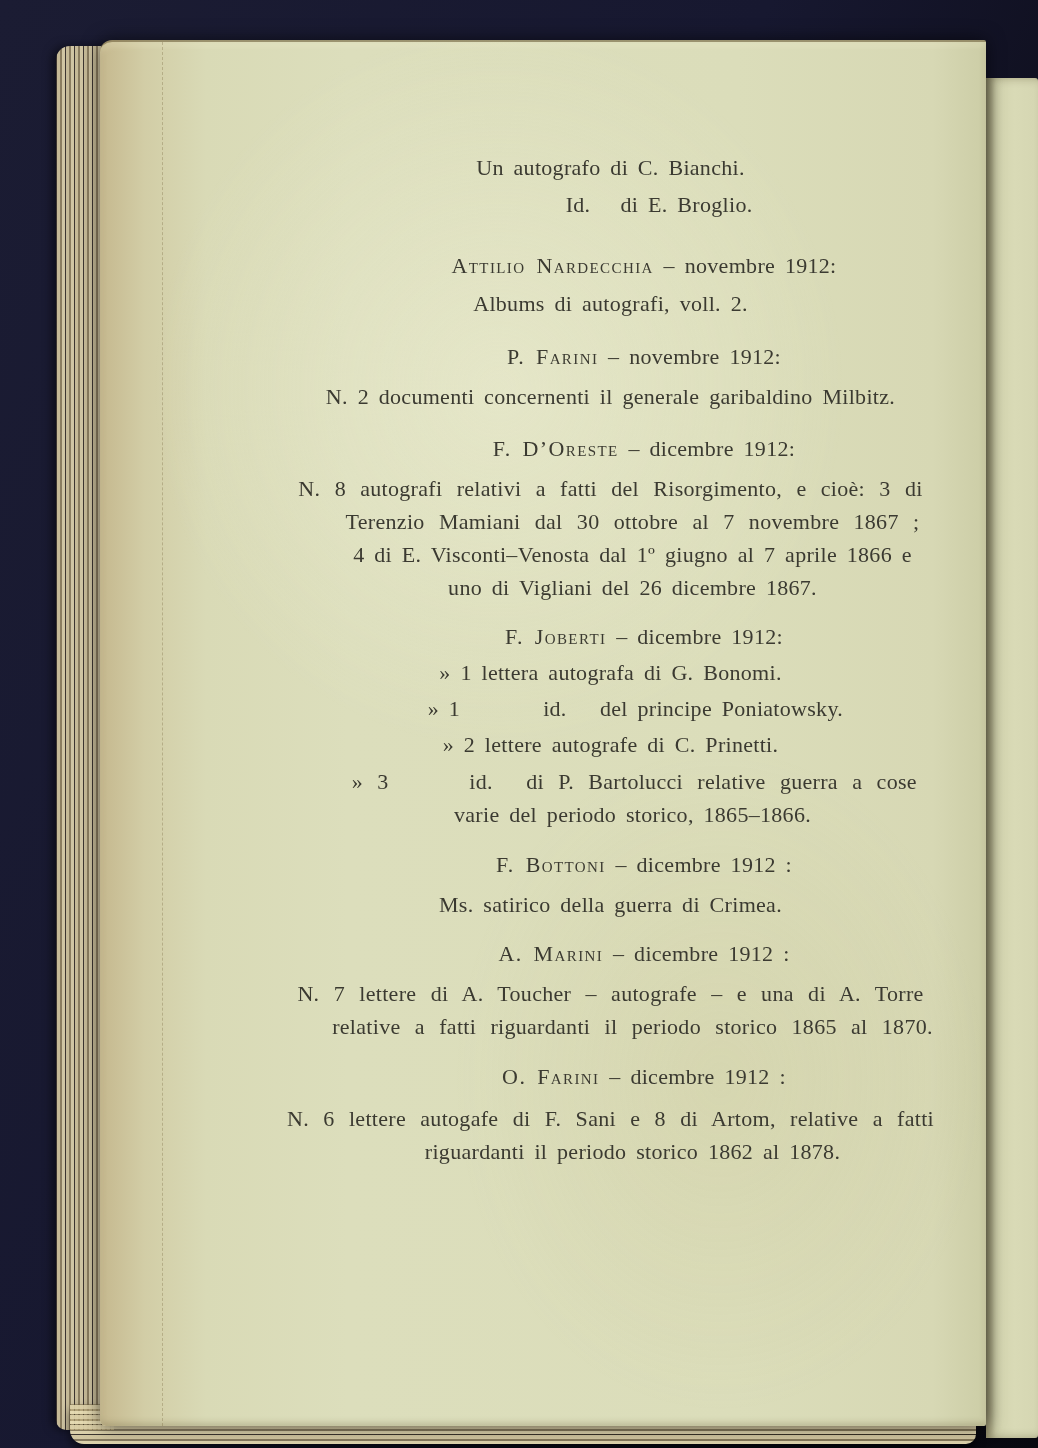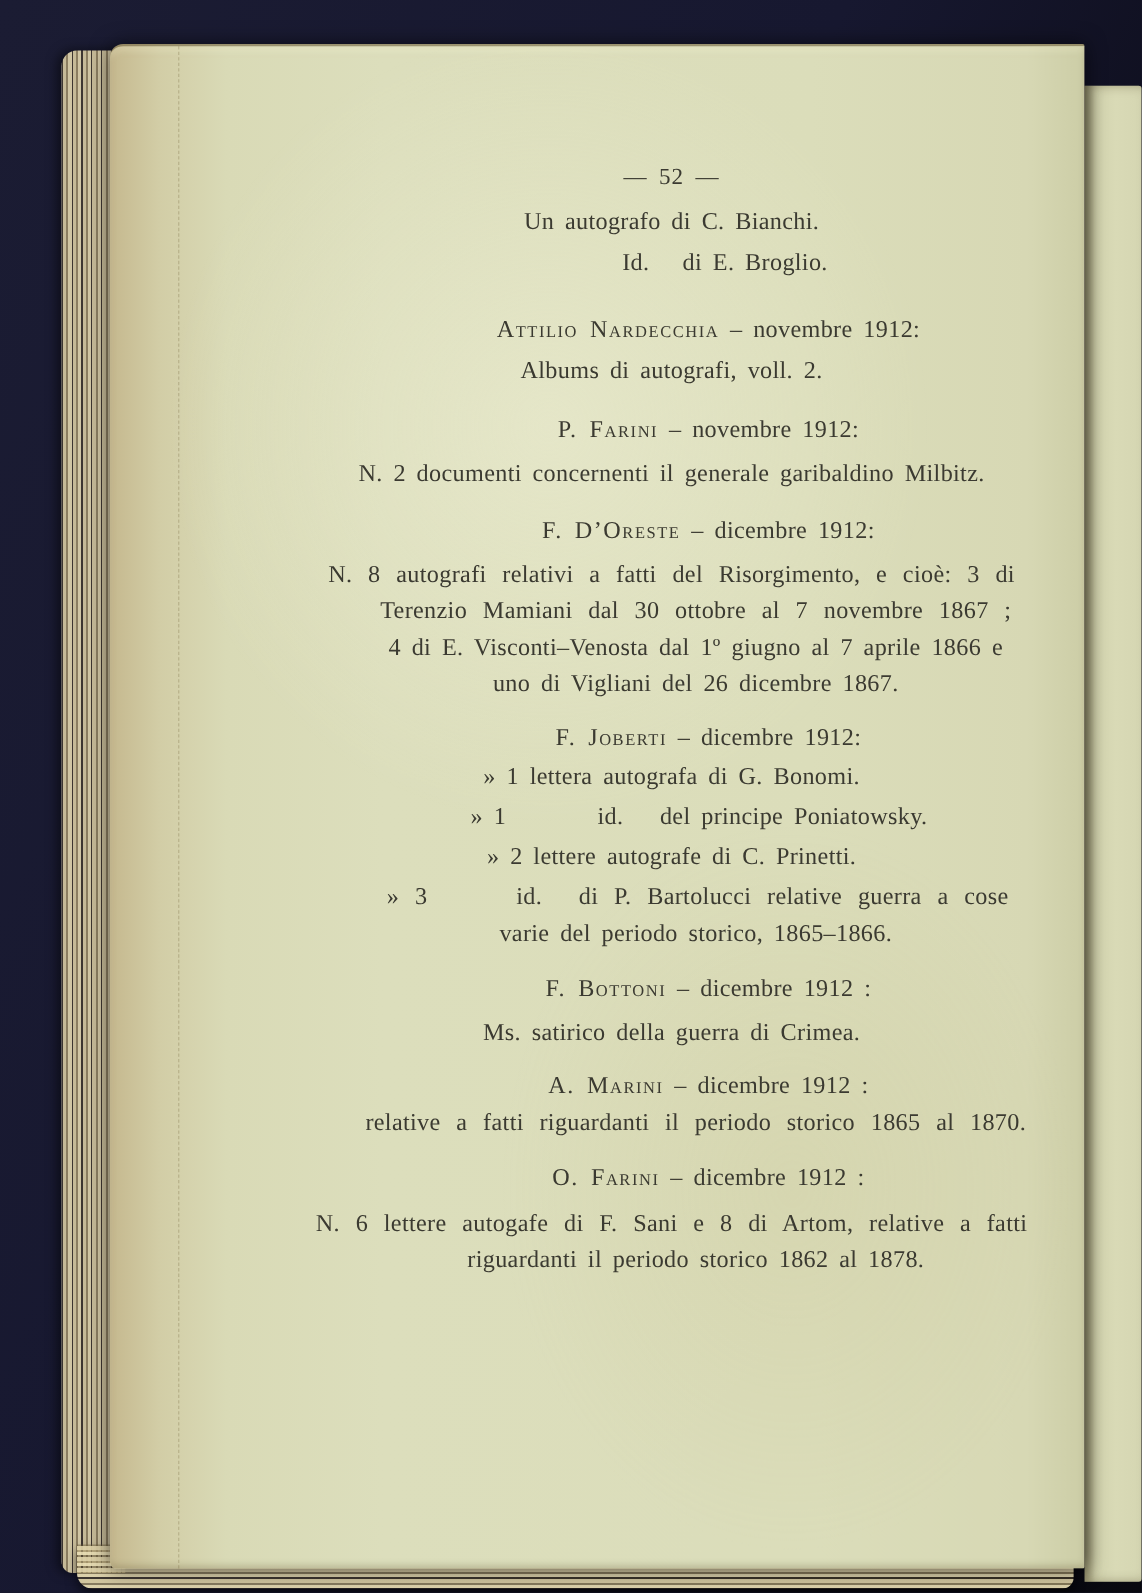--- a/index.html
+++ b/index.html
@@ -76,21 +76,20 @@
 
   <div class="stack-left"></div>
   <div class="stack-bottom"></div>
   <div class="facing-page"></div>
 
   <div class="page">
     <div class="crease"></div>
 
     <div class="textblock">
 
-      <div class="line pagenum mt0">— 52 —</div>
 
       <div class="line mt7">Un autografo di C. Bianchi.</div>
 
       <div class="line ind-head mt4">
         <span class="seg-id1">Id.</span><span>di E. Broglio.</span>
       </div>
 
       <div class="line ind-head mt22">
         <span class="head-name">Attilio Nardecchia</span>
         <span>– novembre 1912:</span>
@@ -139,20 +138,21 @@
         <span>– dicembre 1912 :</span>
       </div>
 
       <div class="line mt7">Ms. satirico della guerra di Crimea.</div>
 
       <div class="line ind-head mt16">
         <span class="head-name">A. Marini</span>
         <span>– dicembre 1912 :</span>
       </div>
 
+      <div class="line wide mt7">N. 7 lettere di A. Toucher – autografe – e una di A. Torre</div>
       <div class="line ind-cont wide mt0">relative a fatti riguardanti il periodo storico 1865 al 1870.</div>
 
       <div class="line ind-head mt17">
         <span class="head-name">O. Farini</span>
         <span>– dicembre 1912 :</span>
       </div>
 
       <div class="line wide mt9">N. 6 lettere autogafe di F. Sani e 8 di Artom, relative a fatti</div>
       <div class="line ind-cont mt0">riguardanti il periodo storico 1862 al 1878.</div>
 

